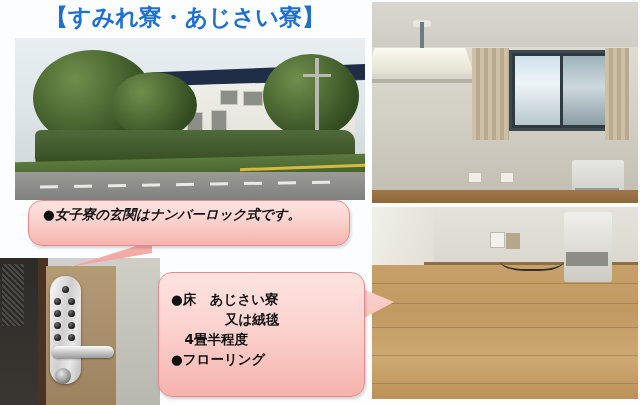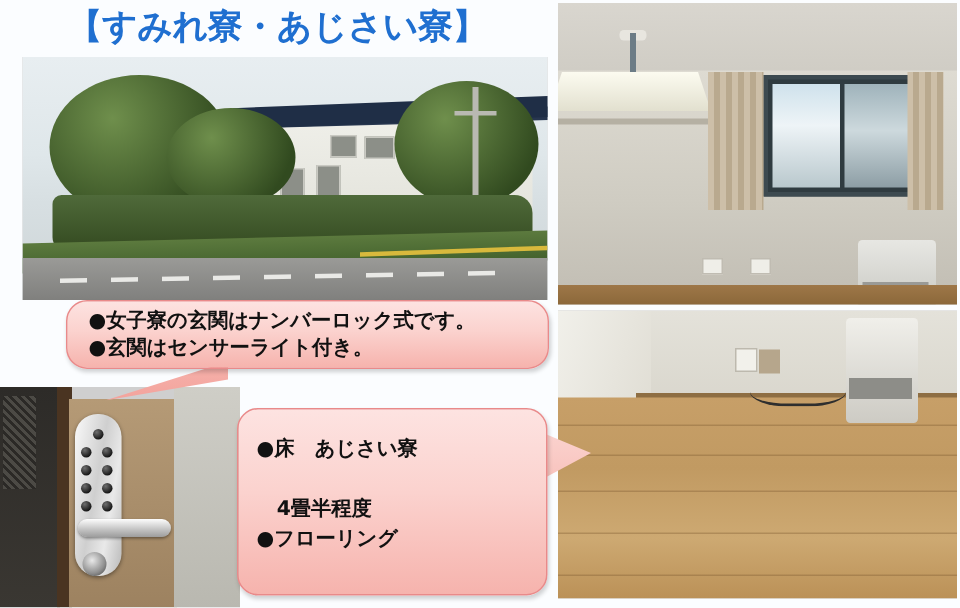--- a/index.html
+++ b/index.html
@@ -118,21 +118,21 @@
   .dl-keyhole{position:absolute;left:55px;top:110px;width:16px;height:16px;border-radius:50%;
      background:radial-gradient(circle at 40% 35%,#e9e9e9,#8f8f8f 60%,#3d3d3d);}
 
   
   .bubble{
     position:absolute;border:1px solid #e98a8a;border-radius:14px;
     background:linear-gradient(#fde3e1 0%,#fbd2ce 45%,#f6b3ad 100%);
     box-shadow:1px 2px 3px rgba(0,0,0,.18);
     color:#111;font-weight:bold;
   }
-  #bubble-entrance{left:44px;top:200px;width:320px;height:44px;}
+  #bubble-entrance{left:28px;top:200px;width:320px;height:44px;font-style:italic;}
   #bubble-entrance .btxt{position:absolute;left:14px;top:4px;font-size:13.5px;line-height:18px;white-space:nowrap;}
   #bubble-entrance-tail{
     position:absolute;left:70px;top:241px;width:82px;height:26px;
     background:linear-gradient(#f6b2ac,#f3a39c);
     clip-path:polygon(100% 0,100% 46%,0 100%);
     border:0;
   }
 
   #bubble-room{left:158px;top:272px;width:205px;height:123px;}
   #bubble-room .btxt{position:absolute;left:12px;top:18px;font-size:13.5px;line-height:20px;white-space:nowrap;}
@@ -226,23 +226,23 @@
     <div class="dl-btn" style="left:68px;top:64px;"></div>
     <div class="dl-btn" style="left:54px;top:76px;"></div>
     <div class="dl-btn" style="left:68px;top:76px;"></div>
     <div class="dl-handle"></div>
     <div class="dl-keyhole"></div>
   </div>
 
   <div id="bubble-entrance-tail"></div>
   <div class="bubble" id="bubble-entrance">
     <div class="btxt">●女子寮の玄関はナンバーロック式です。</div>
-    <div class="btxt" style="top:22px;">●玄関はセンサーライト付き。</div>
   </div>
 
   <div id="bubble-room-tail"></div>
   <div class="bubble" id="bubble-room">
     <div class="btxt" style="top:16px;">●床　あじさい寮</div>
+    <div class="btxt" style="top:36px;">　　　　又は絨毯</div>
     <div class="btxt" style="top:56px;">　4畳半程度</div>
     <div class="btxt" style="top:76px;">●フローリング</div>
   </div>
 
 </div>
 
 </body></html>

